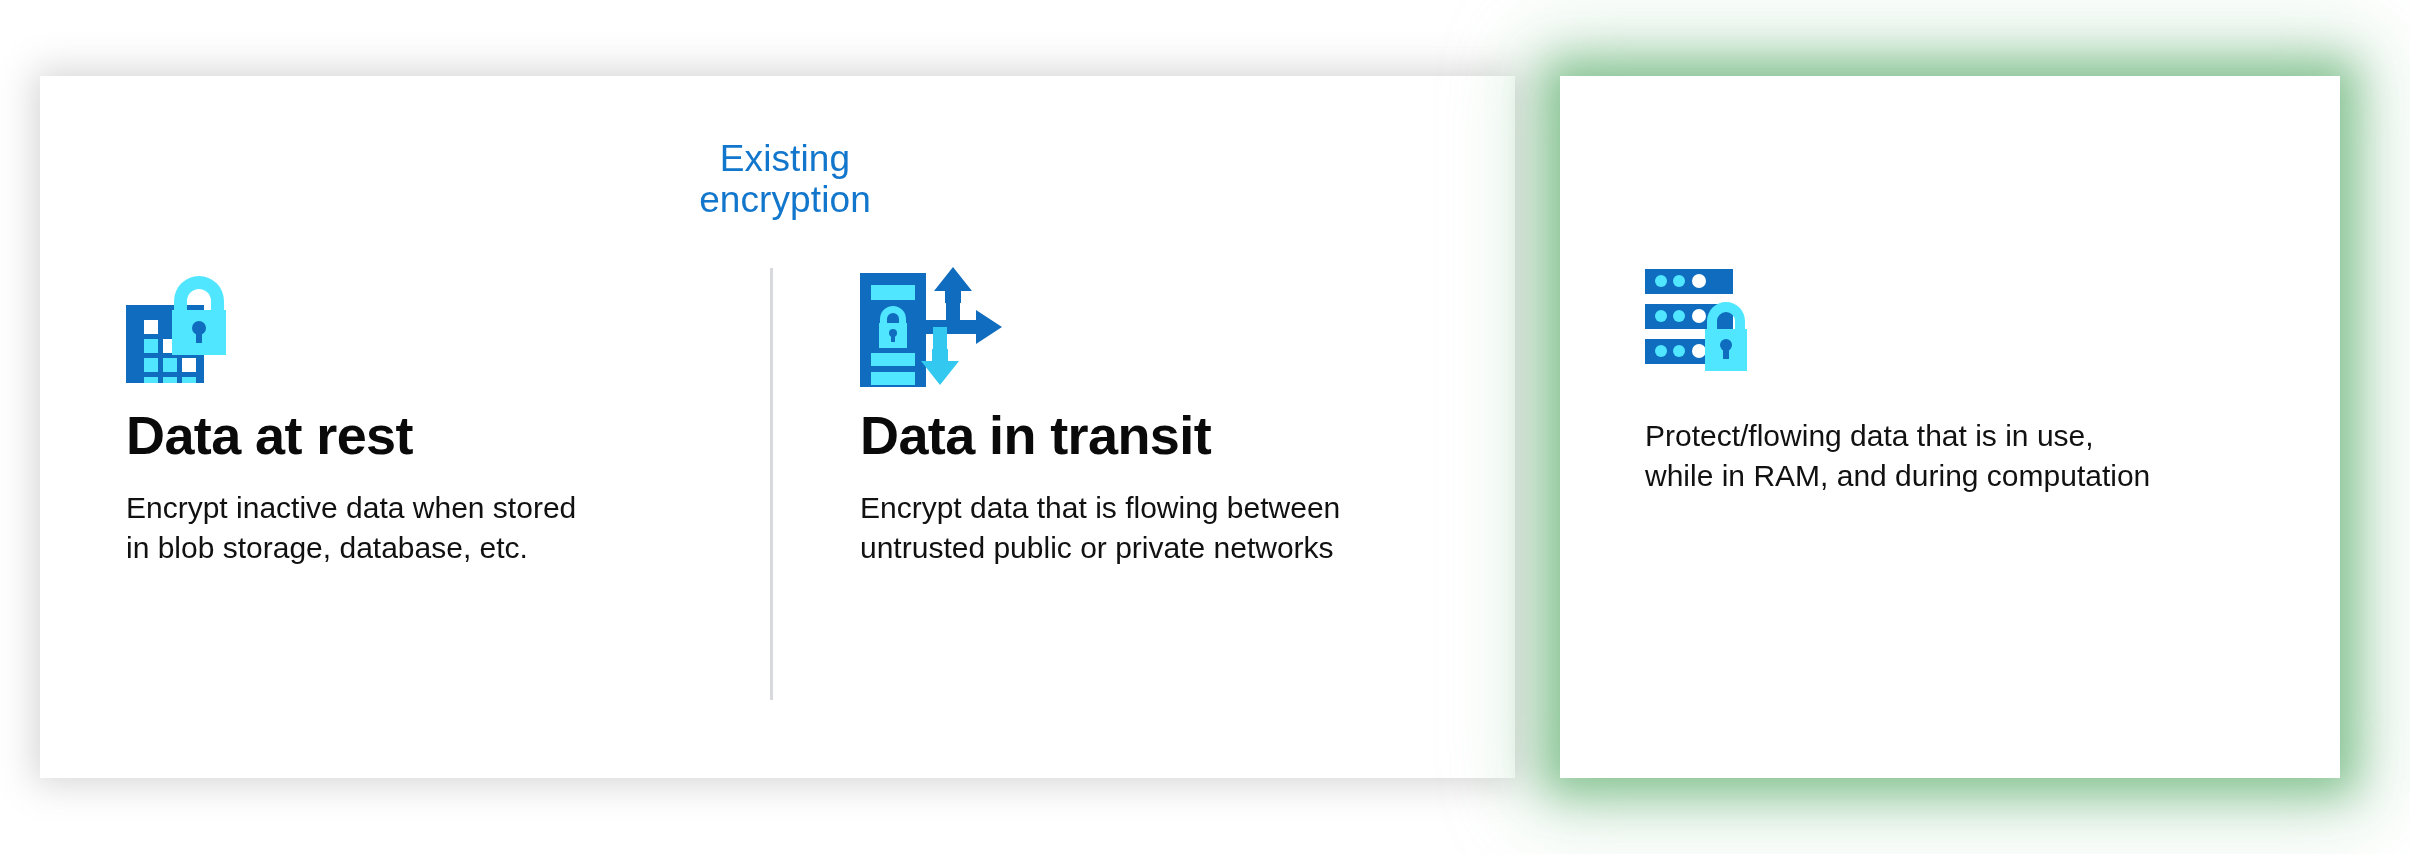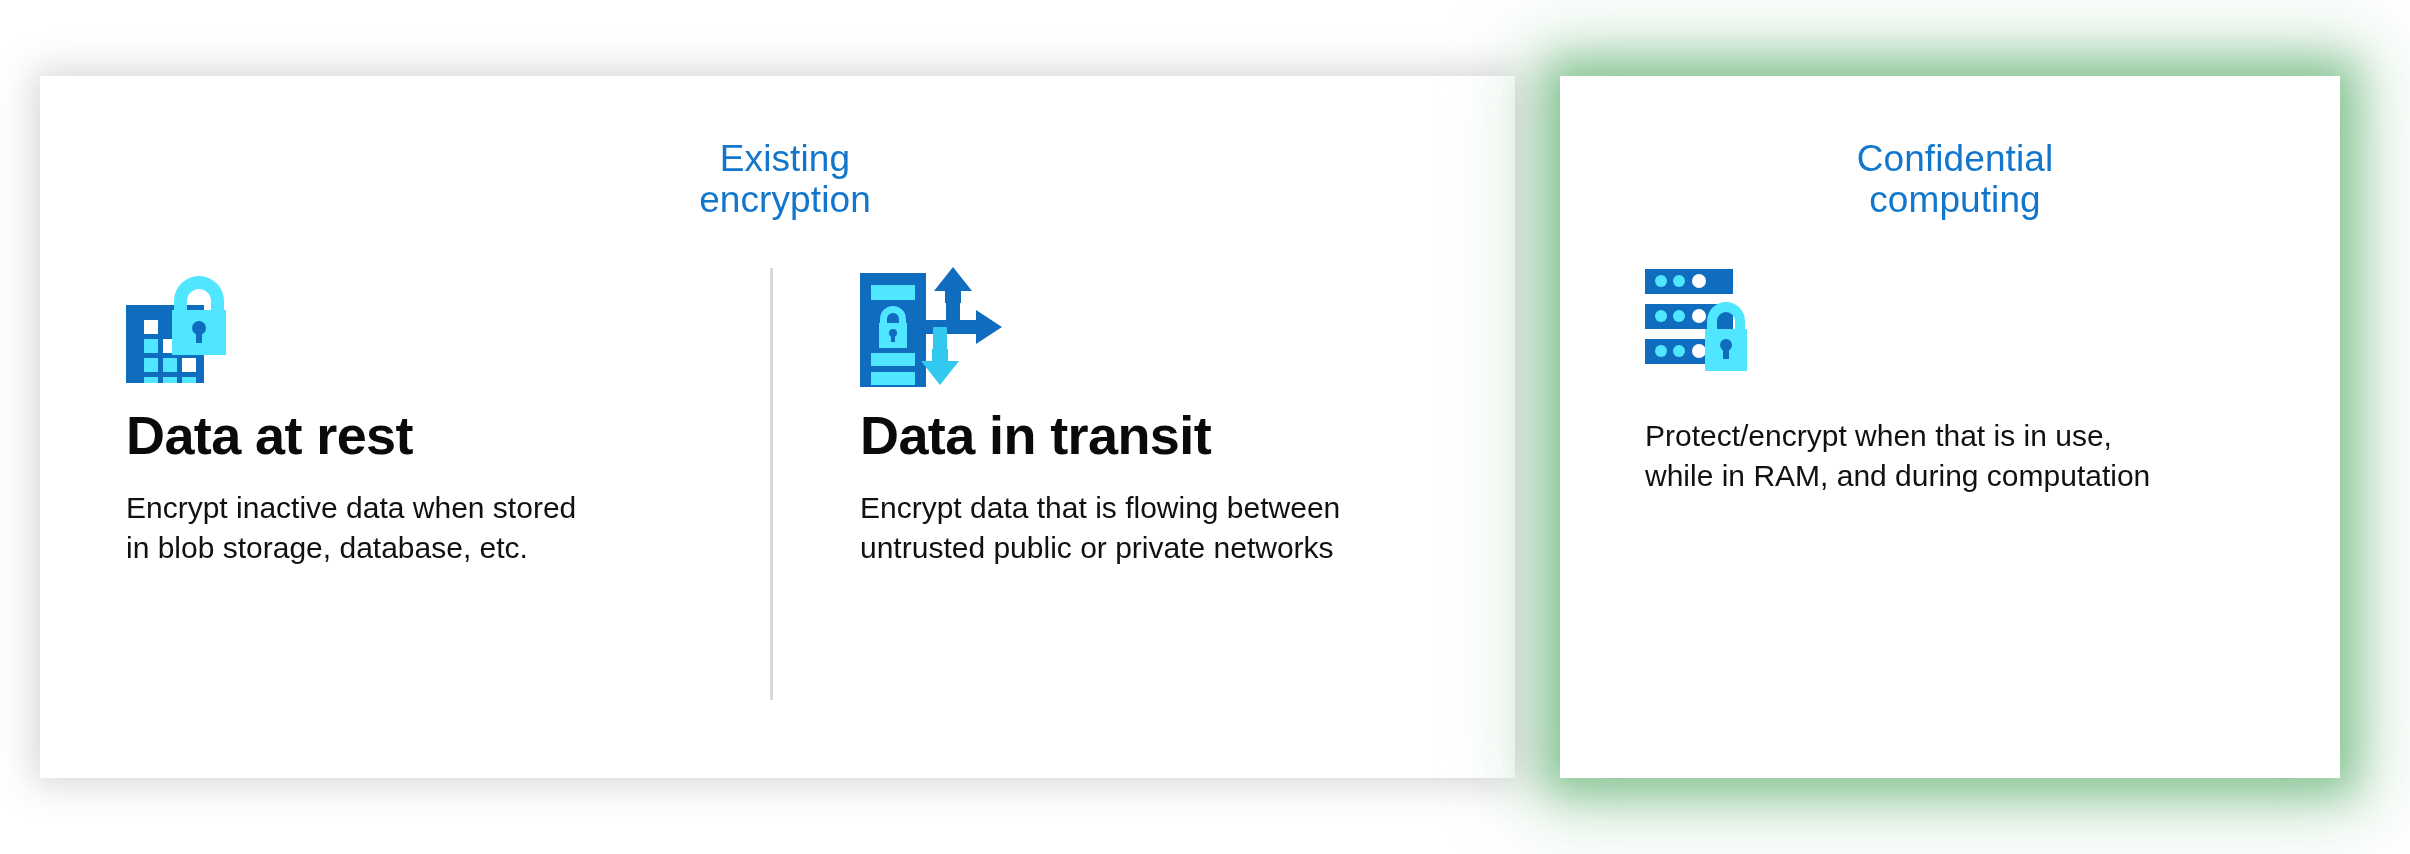--- a/index.html
+++ b/index.html
@@ -180,22 +180,20 @@
         <rect x="70" y="63" width="6" height="15" fill="#0f6cbe"></rect>
       </svg>
     </div>
     <h2 class="col-title">Data at rest</h2>
     <p class="col-desc">Encrypt inactive data when stored
 in blob storage, database, etc.</p>
   </div>
 
   <div class="card-confidential"></div>
 
-  <div class="panel-header header-confidential">Confidential
-computing</div>
 
   <div class="col col-use">
     <div class="icon-wrap">
       <svg width="126" height="106" viewBox="0 0 126 106" xmlns="http://www.w3.org/2000/svg">
 
         <rect x="0" y="4" width="88" height="25" fill="#0f6cbe"></rect>
         <rect x="0" y="39" width="88" height="25" fill="#0f6cbe"></rect>
         <rect x="0" y="74" width="88" height="25" fill="#0f6cbe"></rect>
 
         <circle cx="16" cy="16" r="6" fill="#50e6ff"></circle>
@@ -211,17 +209,17 @@
         <circle cx="54" cy="86" r="7" fill="#ffffff"></circle>
 
         <path d="M62 56 a19 19 0 0 1 38 0 v12 h-10 v-12 a9 9 0 0 0 -18 0 v12 h-10 z" fill="#50e6ff"></path>
 
         <rect x="60" y="64" width="42" height="42" fill="#50e6ff"></rect>
 
         <circle cx="81" cy="80" r="6" fill="#0f6cbe"></circle>
         <rect x="78" y="80" width="6" height="14" fill="#0f6cbe"></rect>
       </svg>
     </div>
-    <p class="col-desc">Protect/encrypt when that is in use,
+    <p class="col-desc">Protect/flowing data that is in use,
 while in RAM, and during computation</p>
   </div>
 
 </div>
 
 </body></html>

